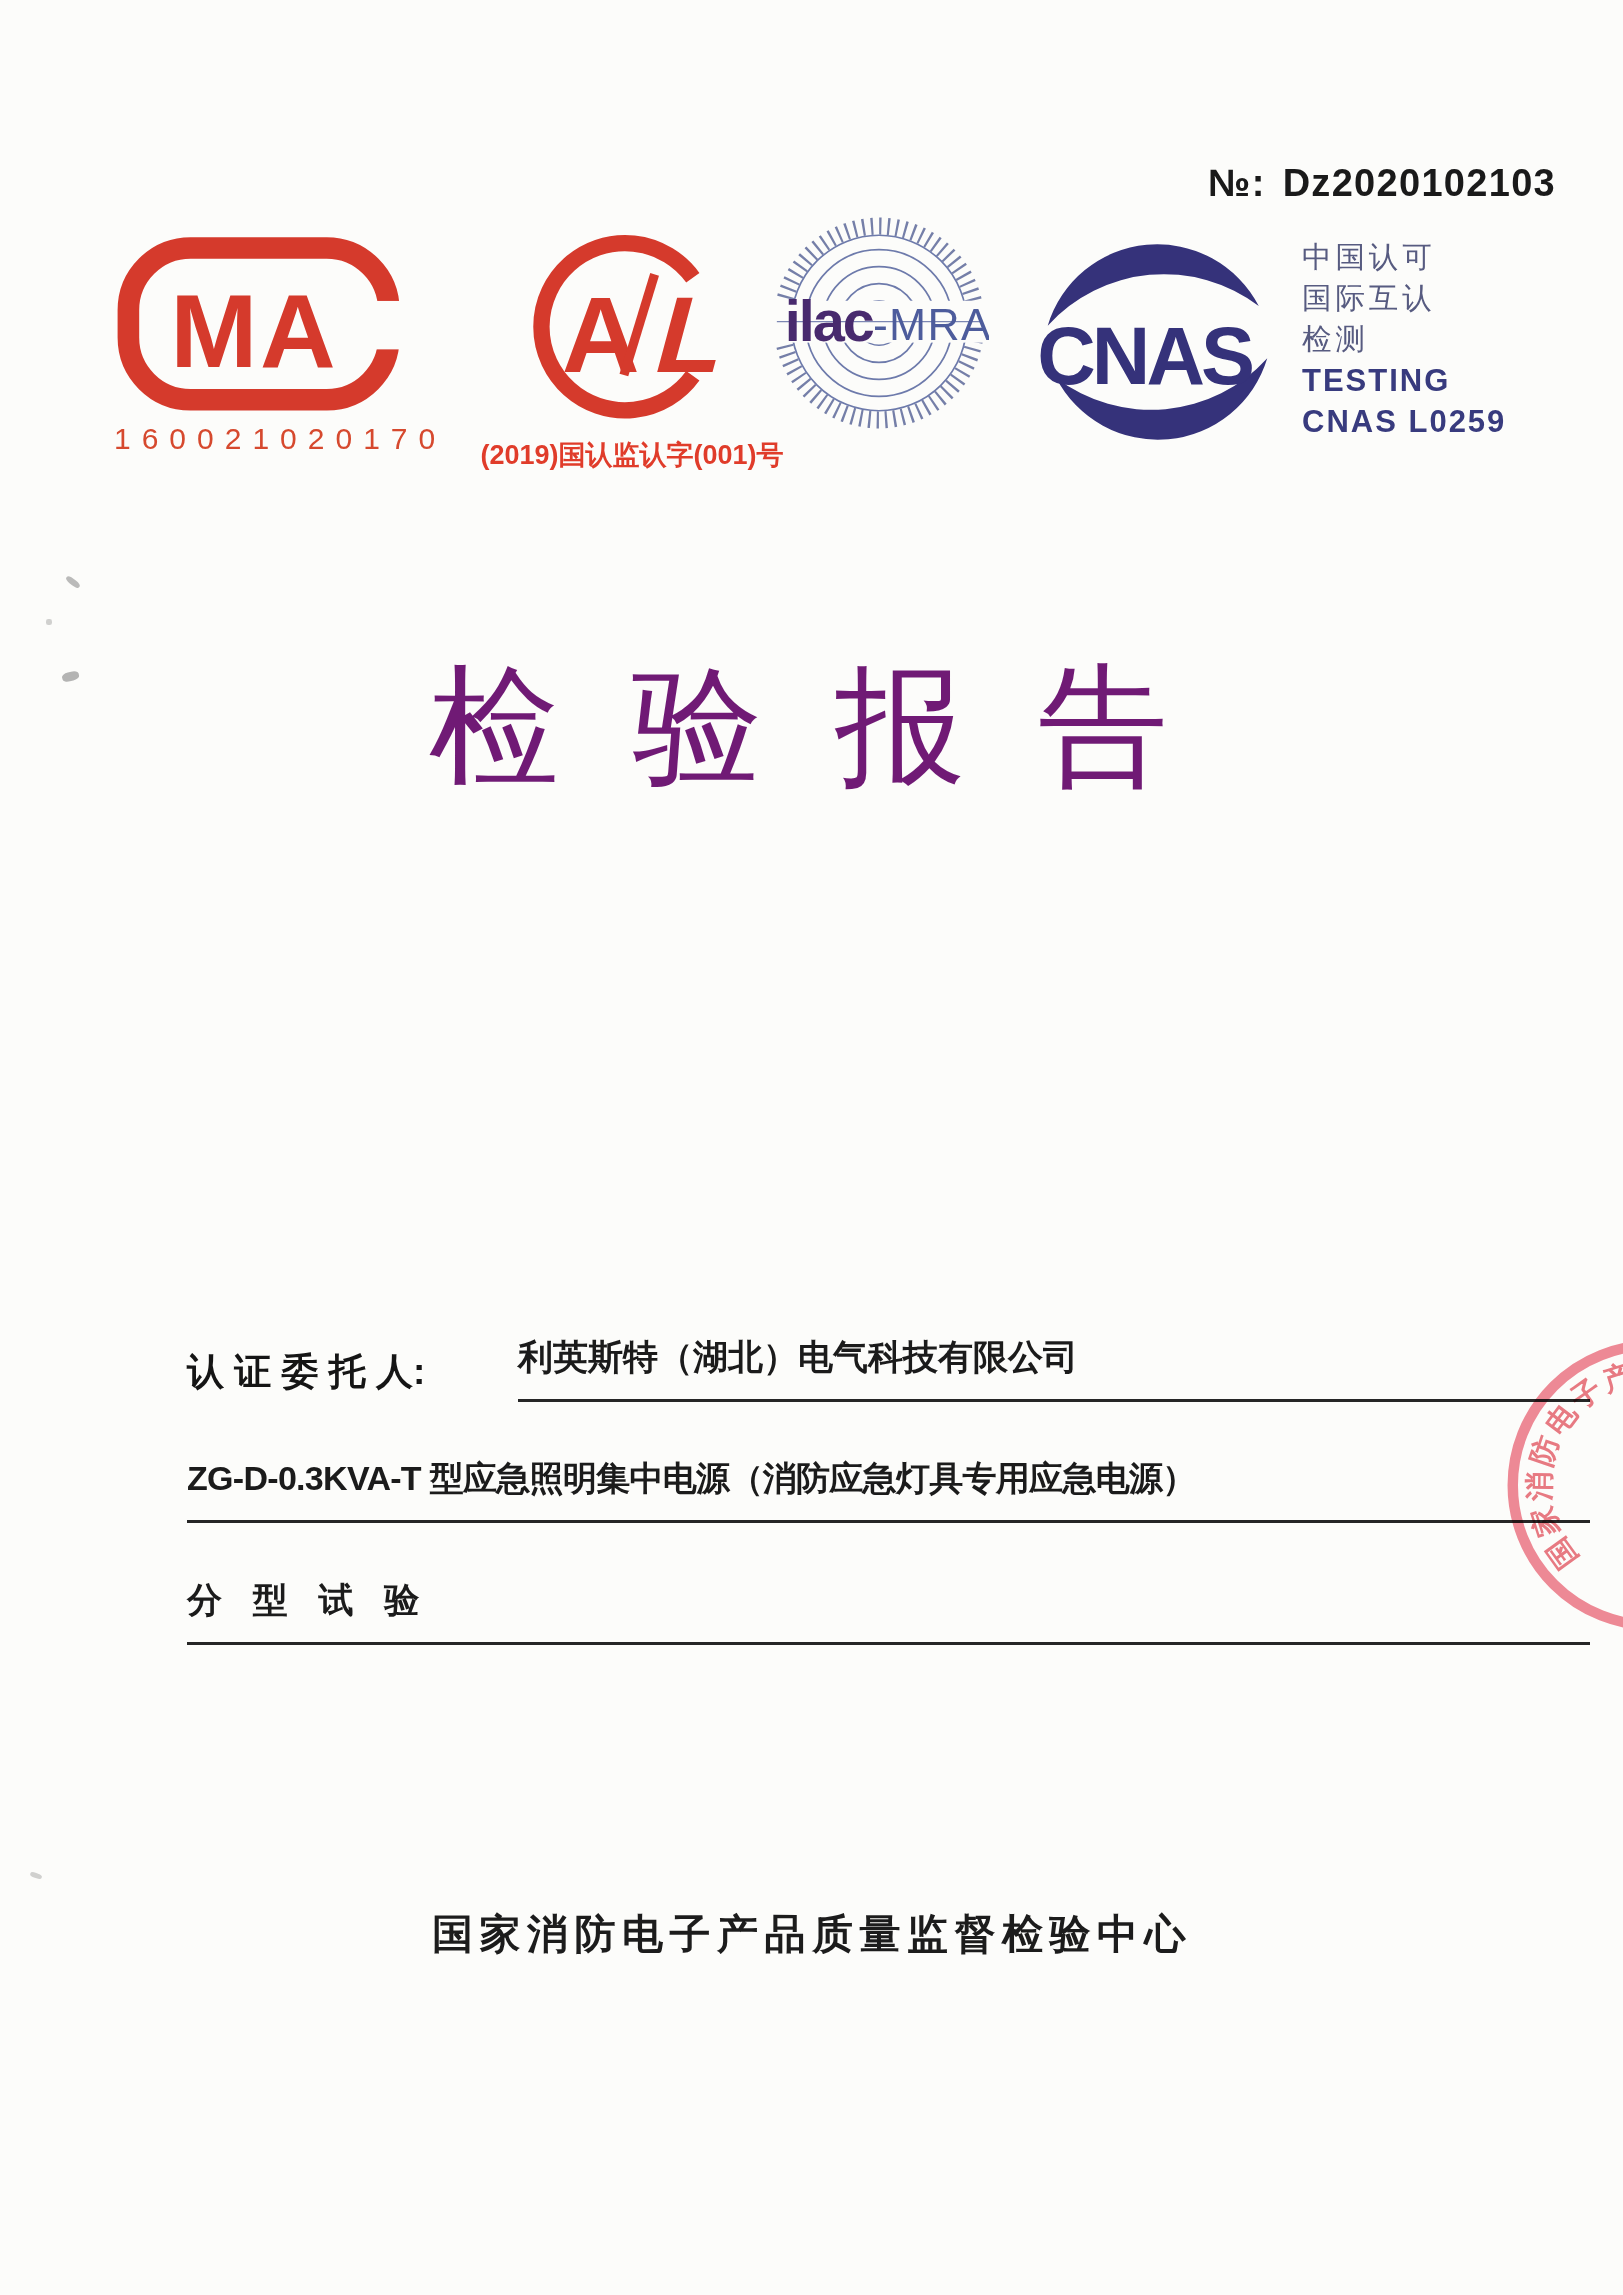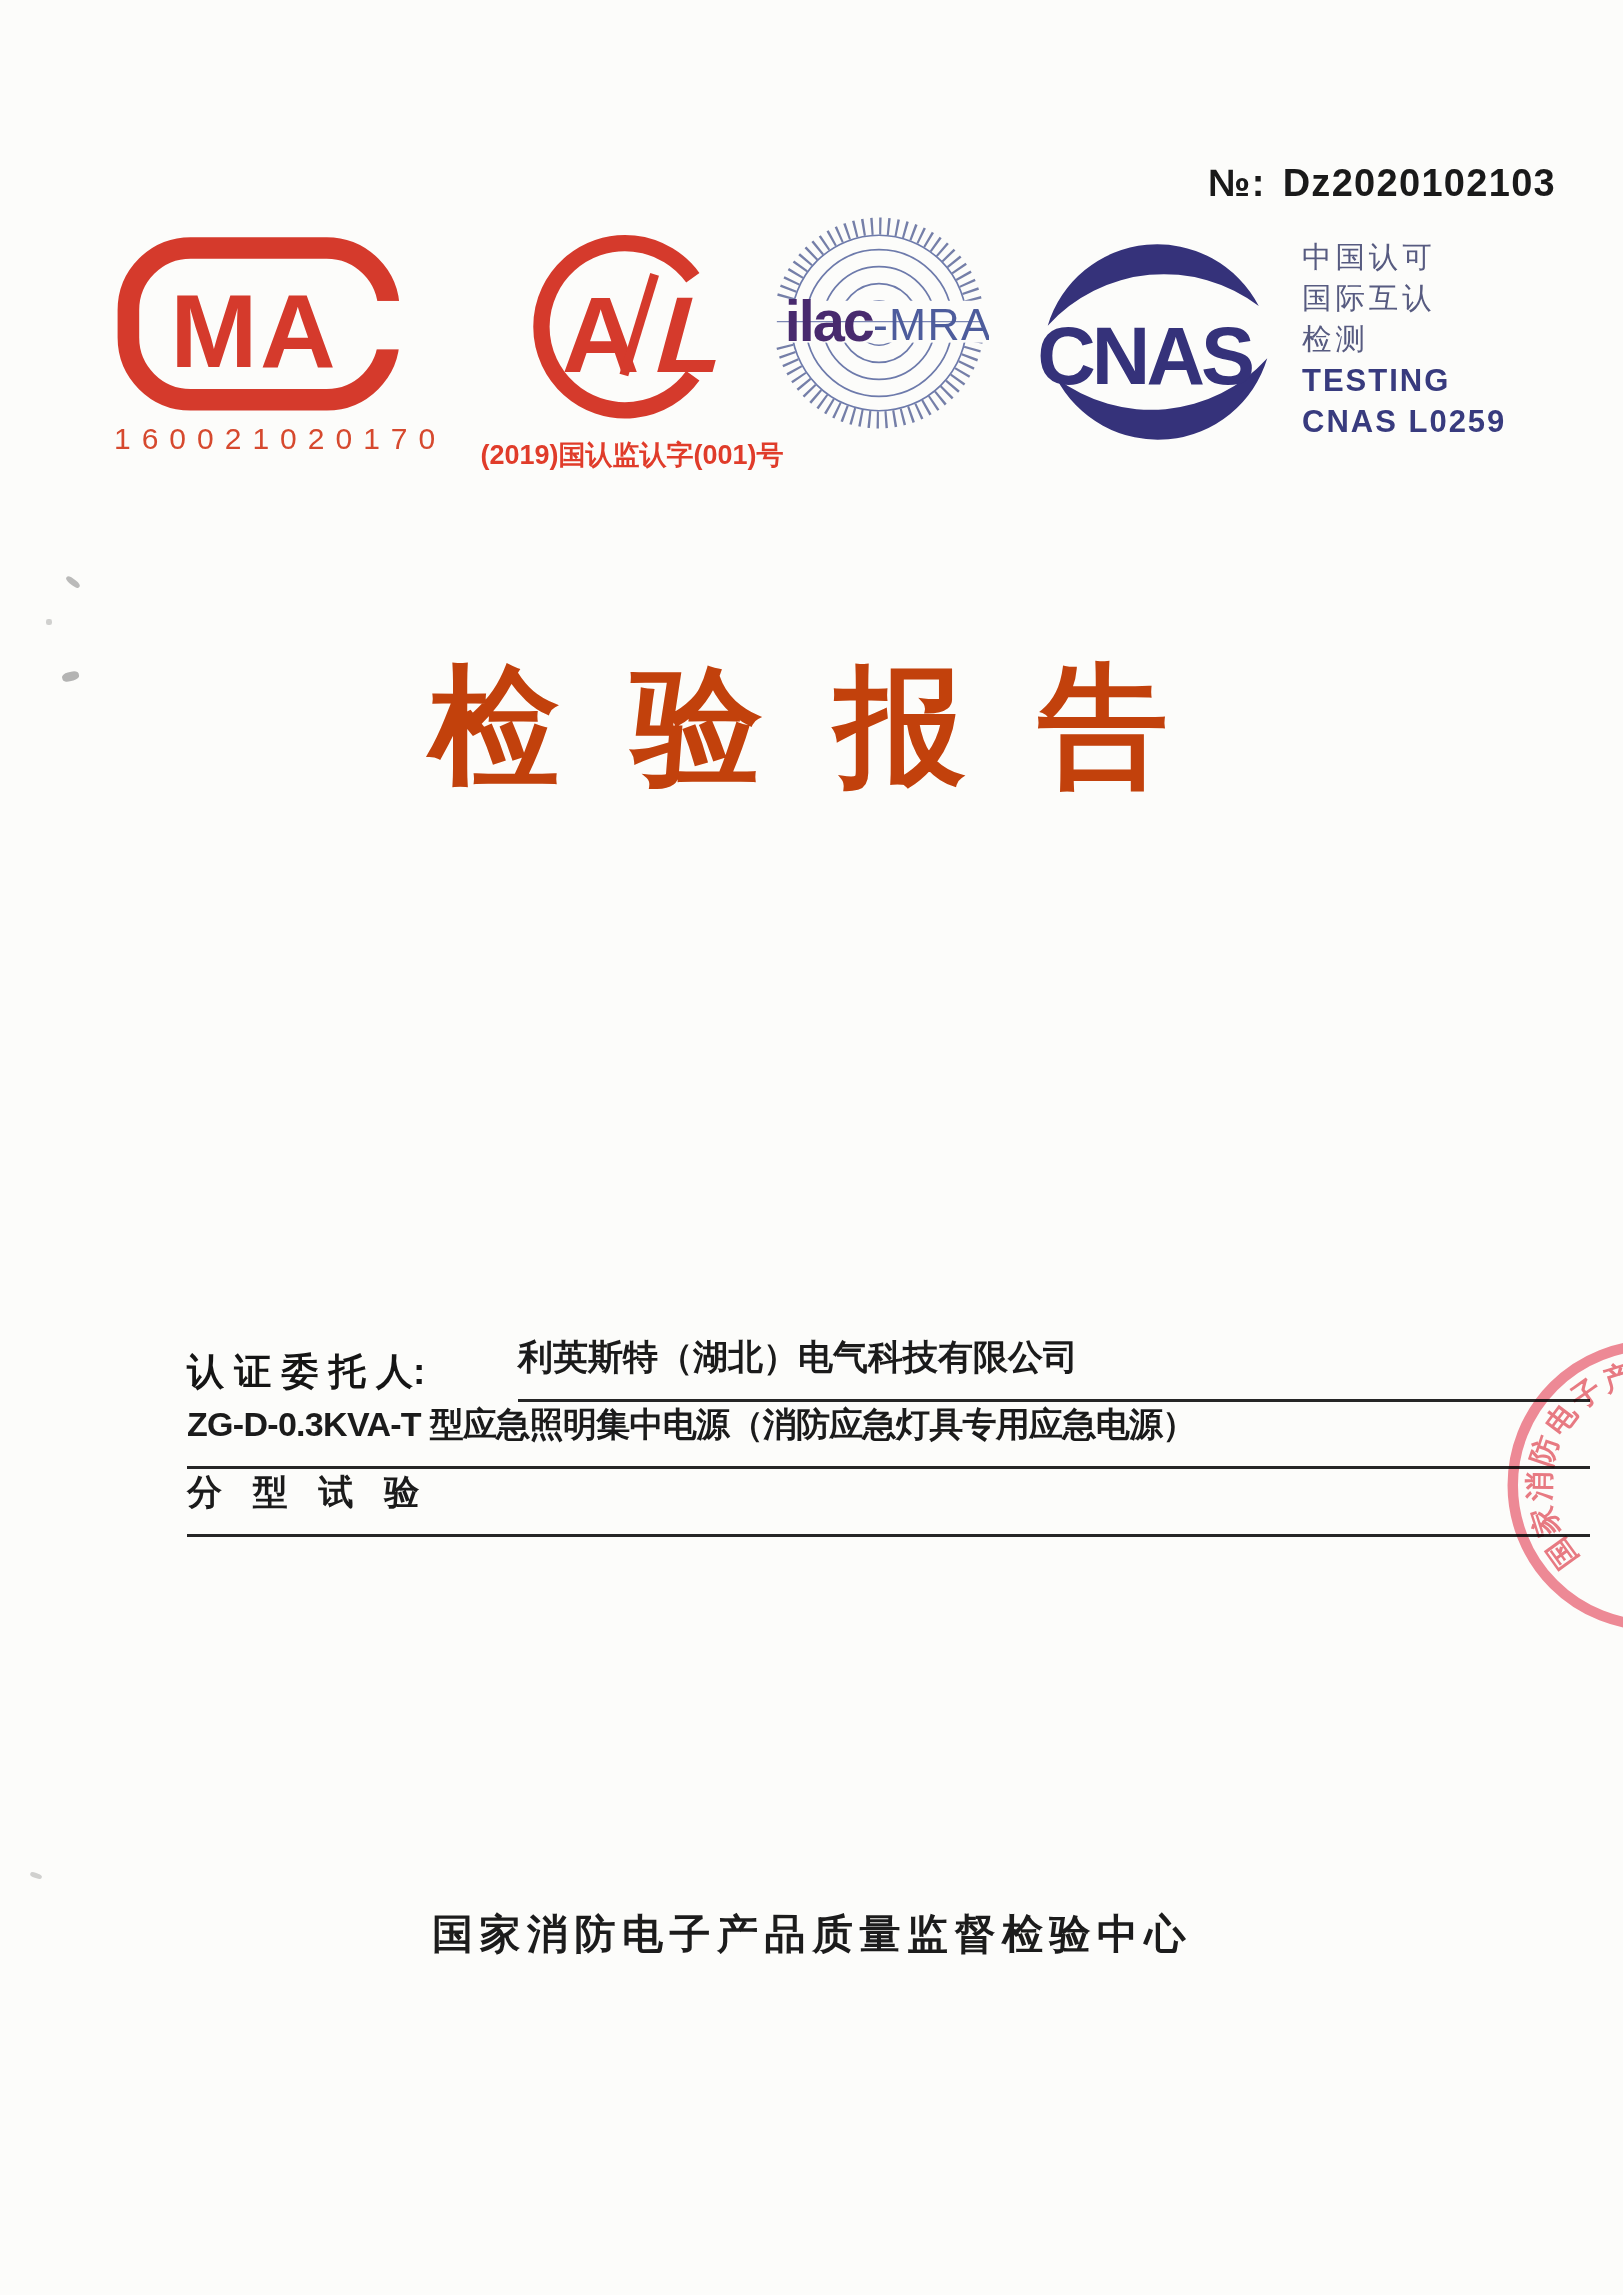--- a/index.html
+++ b/index.html
@@ -42,28 +42,28 @@
   }
   .cnas-text .en{
     font-size:31px;font-weight:700;color:#383b7e;
     letter-spacing:2px;display:block;
   }
 
   
   .doc-title{
     top:640px;left:0;width:100%;
     text-align:center;
-    font-size:130px;font-weight:700;
+    font-size:130px;font-weight:400;
     letter-spacing:73px;padding-left:46px;box-sizing:border-box;
-    white-space:nowrap;color:#c2410c;
+    white-space:nowrap;color:#701a75;
   }
 
   
   .fields{left:187px;top:1334px;right:34px;}
-  .field-row{display:flex;align-items:flex-end;justify-content:center;}
+  .field-row{display:flex;align-items:flex-end;margin-bottom:54px;justify-content:center;}
   .field-label{
     font-size:37px;font-weight:800;white-space:nowrap;
     flex:0 0 331px;padding-bottom:5.2px;color:#151515;
   }
   .field-value-wrap{
     flex:1;border-bottom:3.3px solid #262626;
     padding-bottom:18px;white-space:nowrap;
   }
   .field-value{font-size:35px;font-weight:700;color:#1b1b1b;}
   .field-row:nth-child(2) .field-label{letter-spacing:7.9px;}

